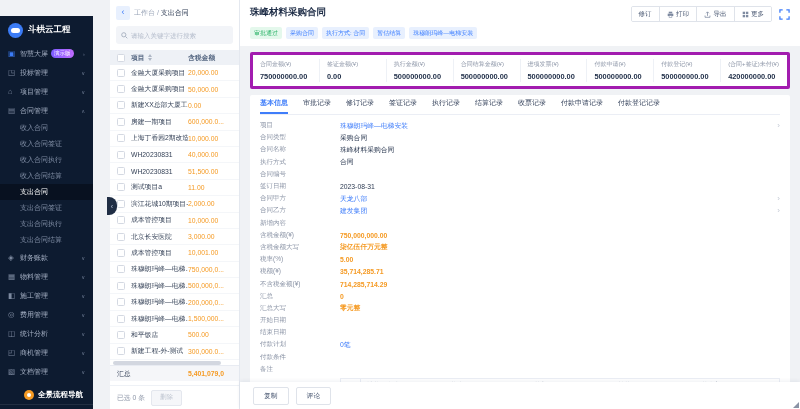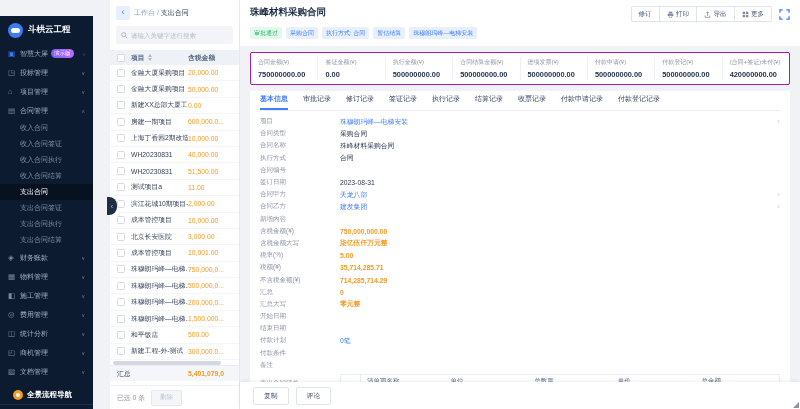--- a/index.html
+++ b/index.html
@@ -14,21 +14,21 @@
   .app-title { color:#fff; font-size:8.5px; font-weight:bold; white-space:nowrap; }
   .nav { flex:1; overflow:hidden; }
   .nav-item { display:flex; align-items:center; height:19px; padding:0 8px; color:#a3aec2; font-size:7px; cursor:pointer; white-space:nowrap; }
   .nav-item .mi { width:12px; flex-shrink:0; font-size:7.5px; color:#7d8aa0; }
   .nav-item .mi.blue-ic { color:#3b7cf6; }
   .nav-item.sub { height:16px; color:#7f8ca3; }
   .nav-item.active { background:#081120; color:#fff; }
   .badge { margin-left:3px; background:linear-gradient(90deg,#7b5cff,#c06bff); color:#fff; font-size:5.5px; line-height:9px; padding:0 3px; border-radius:5px; }
   .badge:empty { display:none; }
   .chev { margin-left:auto; font-size:6px; color:#66748c; transform:scale(.9); }
-  .nav-bottom { height:19px; display:flex; align-items:center; gap:4px; padding:0 13px; color:#fff; font-weight:bold; font-size:7.5px; flex-shrink:0; white-space:nowrap; }
+  .nav-bottom { height:19px; display:flex; align-items:center; gap:4px; padding:0 24px; color:#fff; font-weight:bold; font-size:7.5px; flex-shrink:0; white-space:nowrap; }
   .nav-bottom-icon { width:10px; height:10px; border-radius:50%; background:#f59a23; position:relative; flex-shrink:0; }
   .nav-bottom-icon::after { content:""; position:absolute; left:3px; top:3px; width:4px; height:4px; border-radius:50%; background:#fff; }
   .version-row { height:21px; border-top:1px solid rgba(255,255,255,.09); display:flex; align-items:center; justify-content:space-between; padding:0 9px; color:#6b7790; font-size:6.5px; flex-shrink:0; }
   .gear { font-size:8px; color:#6b7790; }
   .collapse-handle { position:absolute; left:107px; top:197px; width:10px; height:18px; background:#1f2d44; border-radius:0 8px 8px 0; color:#b6c2d6; font-size:7px; display:flex; align-items:center; justify-content:center; z-index:3; cursor:pointer; }
 
   
   .list-panel { position:absolute; left:110px; top:0; width:130px; height:409px; background:#fff; border-right:1px solid #e4e8ef; display:flex; flex-direction:column; overflow:hidden; }
   .lp-head { height:25px; display:flex; align-items:center; gap:4px; padding:0 6px; flex-shrink:0; }
   .back-btn { width:14px; height:14px; border-radius:2px; background:#e8f0fe; color:#3f7dfa; font-size:9px; line-height:12px; text-align:center; cursor:pointer; flex-shrink:0; }
@@ -64,21 +64,21 @@
   .actions { margin-left:auto; display:flex; align-items:center; }
   .btn-group { display:flex; border:1px solid #dfe3ea; border-radius:2px; background:#fff; overflow:hidden; }
   .act-btn { display:flex; align-items:center; gap:2.5px; padding:2.5px 7px; font-size:6.5px; color:#4a5872; border-left:1px solid #dfe3ea; cursor:pointer; background:#fff; white-space:nowrap; }
   .act-btn:first-child { border-left:none; }
   .act-btn svg { color:#7e8aa0; }
   .fs-btn { margin-left:7px; color:#3f7dfa; cursor:pointer; display:flex; }
   .tags-row { display:flex; gap:4px; margin-top:5px; }
   .tag { font-size:6px; padding:1.5px 4px; border-radius:2px; white-space:nowrap; }
   .tag.green { background:#e4f8ec; color:#2fb56b; }
   .tag.blue { background:#e8f0fe; color:#4080ff; }
-  .stats-card { margin-top:6px; background:#fff; border:1px solid #a21caf; border-radius:2px; display:flex; padding:4px 0; }
+  .stats-card { margin-top:6px; background:#fff; border:3px solid #a21caf; border-radius:2px; display:flex; padding:4px 0; }
   .stat { flex:1; padding:1px 7px; border-left:1px solid #eef1f6; min-width:0; overflow:hidden; }
   .stat:first-child { border-left:none; }
   .stat-label { font-size:6px; color:#8b94a6; white-space:nowrap; }
   .stat-value { font-size:7.4px; font-weight:bold; color:#1c2b45; margin-top:2.5px; white-space:nowrap; }
   .detail-card { margin-top:6px; background:#fff; border-radius:2px; padding:0 10px 4px; height:300px; overflow:hidden; }
   .tabs { display:flex; gap:15px; border-bottom:1px solid #ebeef5; height:20px; align-items:stretch; }
   .tab { font-size:7px; color:#39465f; display:flex; align-items:center; border-bottom:2px solid transparent; cursor:pointer; white-space:nowrap; }
   .tab.active { color:#3f7dfa; border-bottom-color:#3f7dfa; font-weight:bold; }
   .fields { padding-top:5px; }
   .field-row { display:flex; align-items:center; height:12.2px; }

